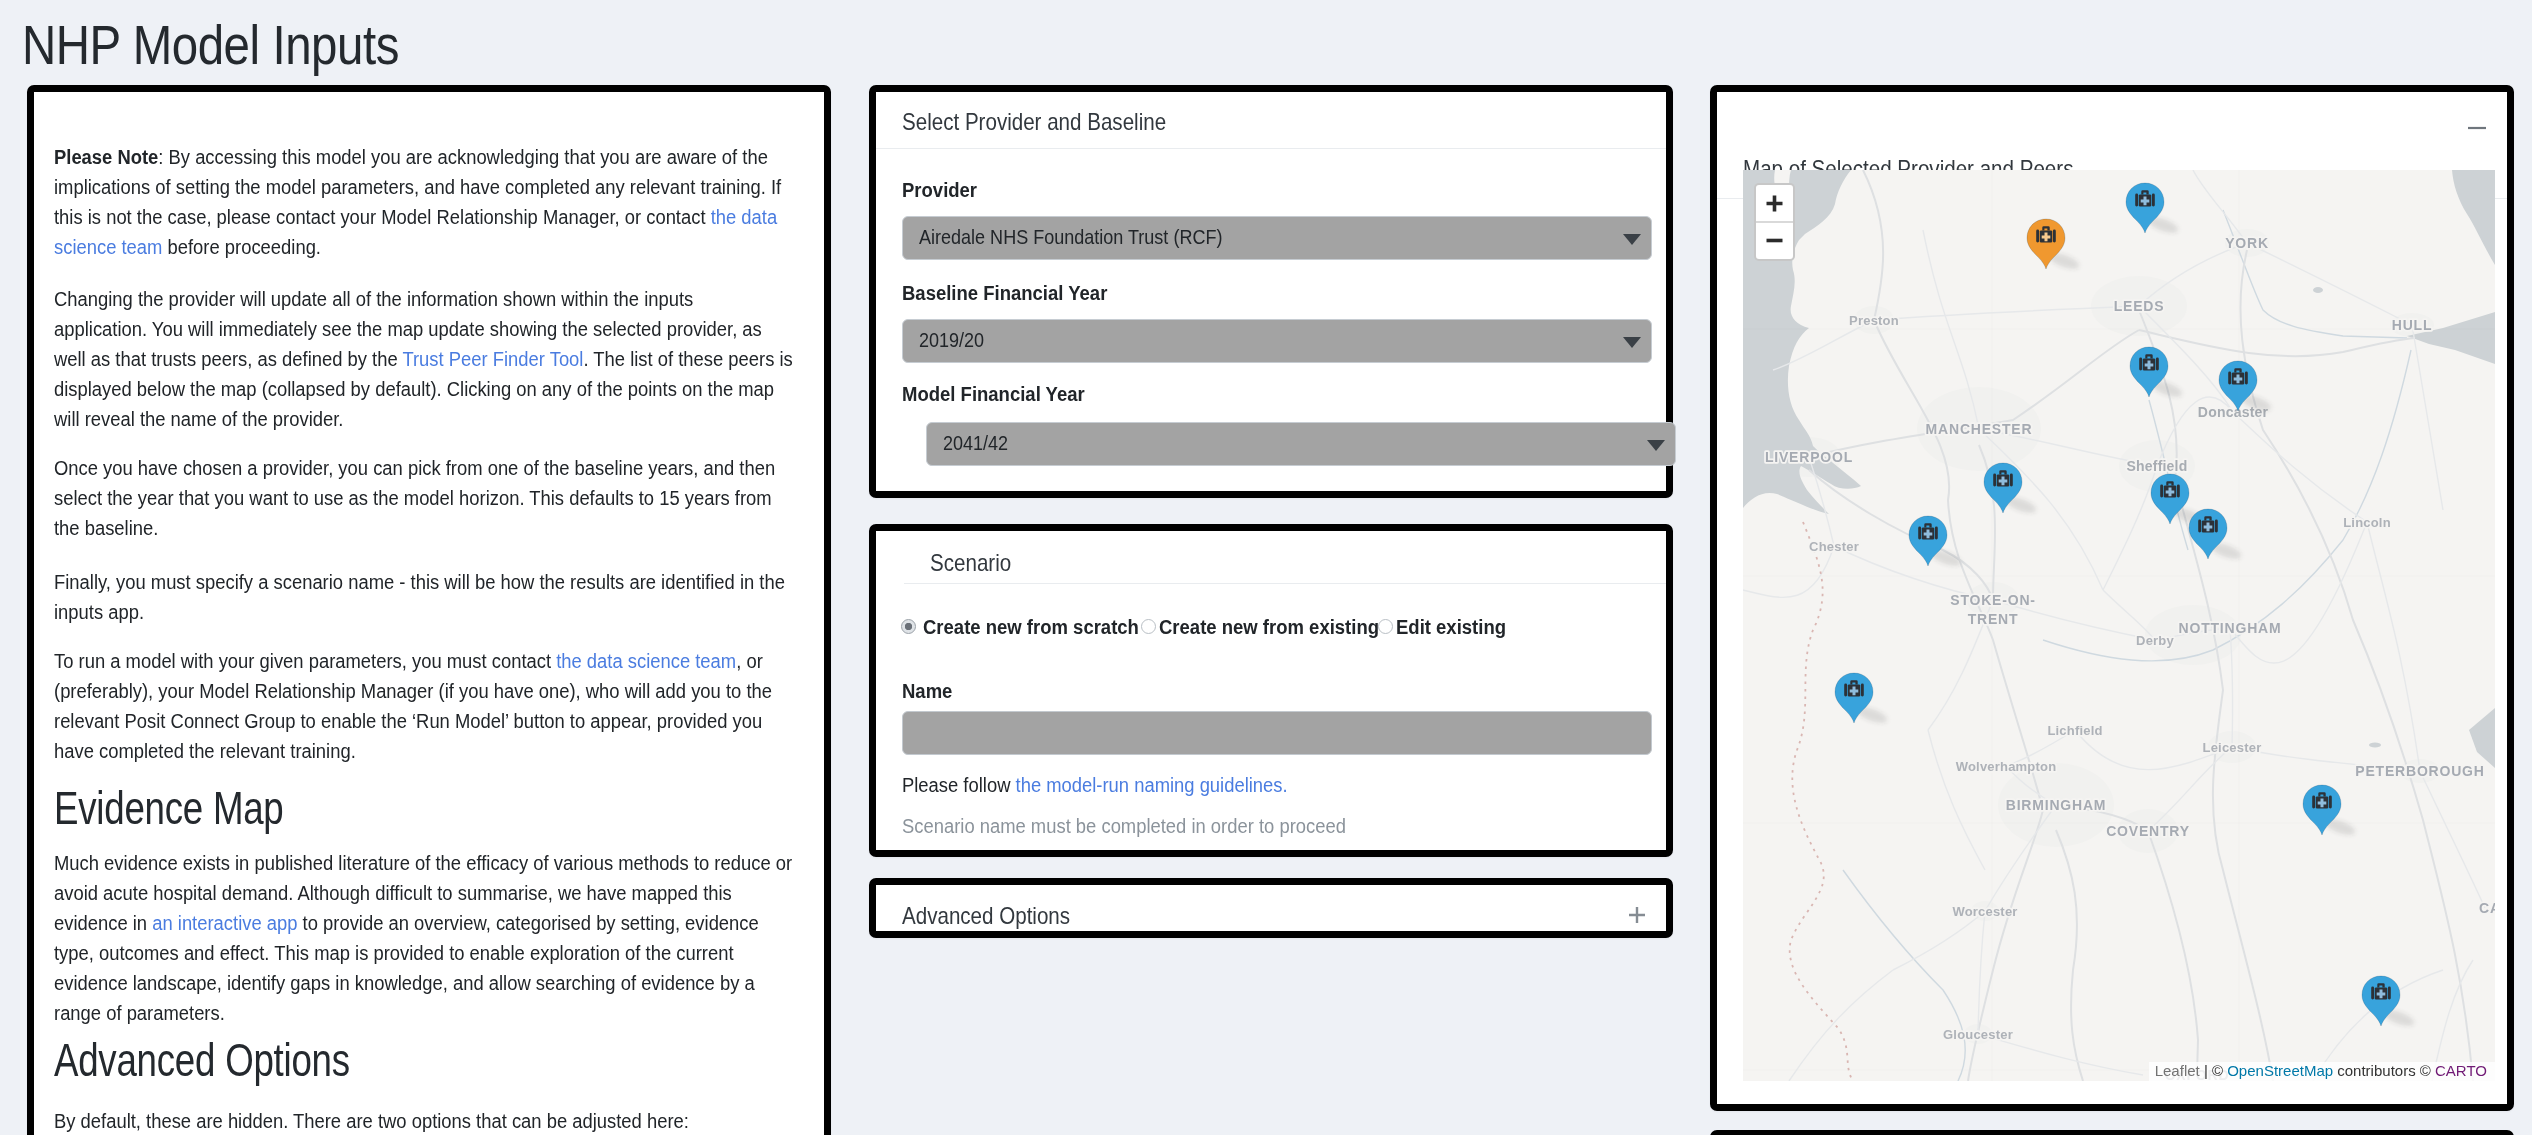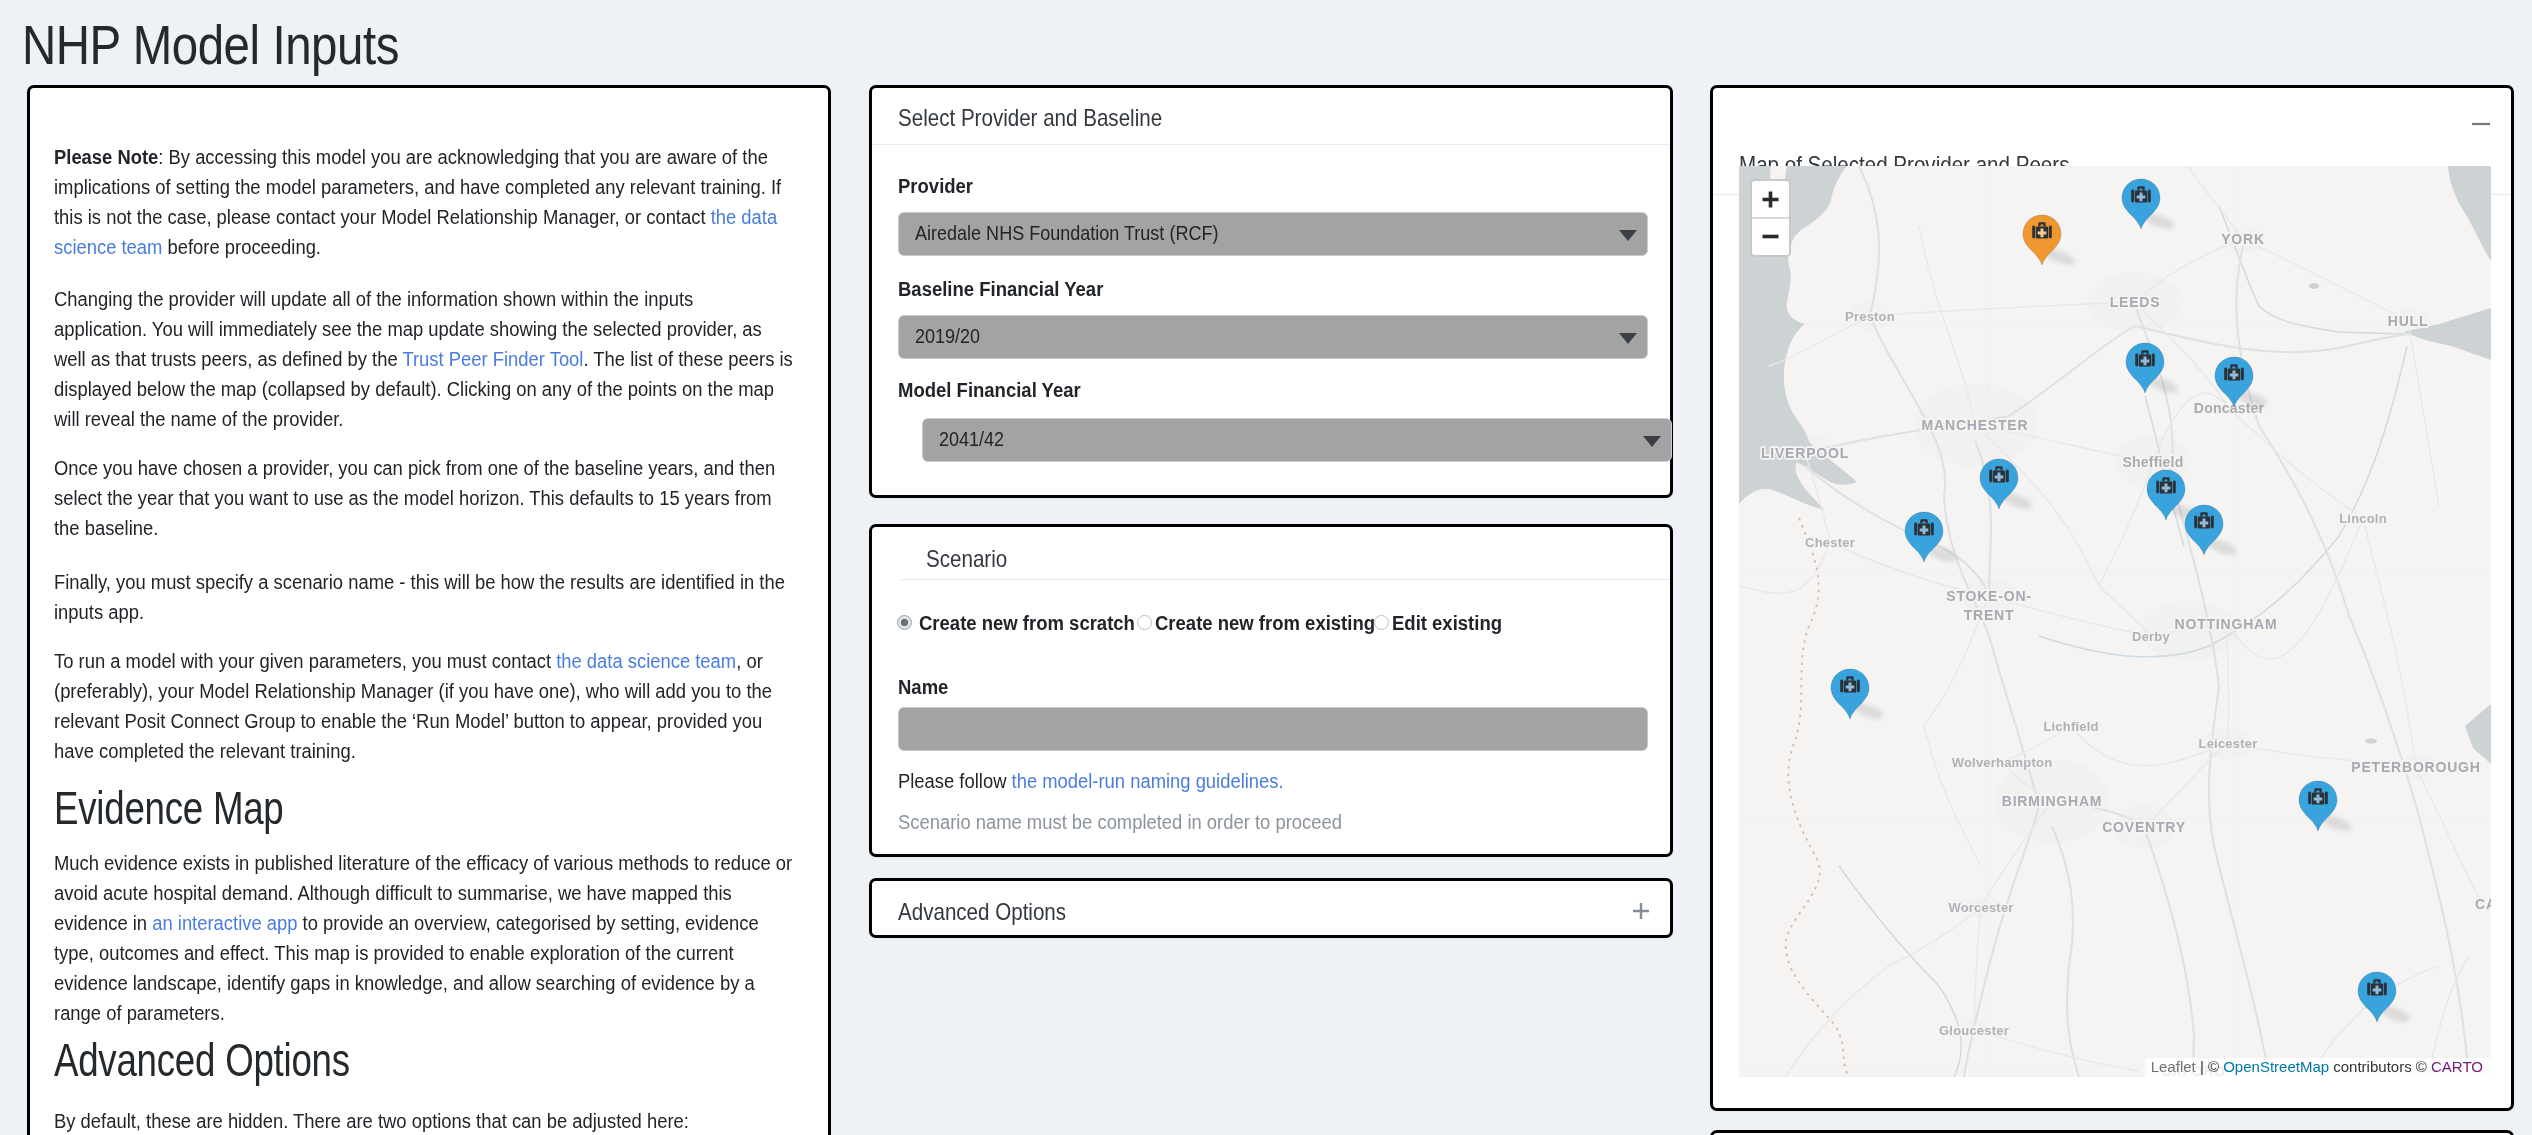--- a/index.html
+++ b/index.html
@@ -1,19 +1,19 @@
 <!DOCTYPE html>
 <html><head>
 <meta charset="utf-8">
 <style>
   * { margin:0; padding:0; box-sizing:border-box; }
   html,body { width:2532px; height:1135px; overflow:hidden; background:#eef1f6;
     font-family:"Liberation Sans", sans-serif; color:#212529; }
   .abs { position:absolute; }
-  .card { position:absolute; background:#fff; border:3px solid #000000; border-radius:7px;
+  .card { position:absolute; background:#fff; border:7px solid #000000; border-radius:7px;
     box-shadow:0 1px 2px rgba(30,40,60,.05); }
   .chead { position:absolute; left:0; right:0; top:0; border-bottom:1px solid #e9ecef;
     font-size:24px; color:#32383e; white-space:nowrap; }
   .chead span { transform:scaleX(0.857); transform-origin:left top; line-height:29px; }
   .chead span { position:absolute; left:26px; }
   p.t { position:absolute; left:26px; font-size:20px; line-height:30px; letter-spacing:0; white-space:nowrap; transform:scaleX(0.92); transform-origin:left top; }
   a { color:#4a7ce0; text-decoration:none; }
   h2.t { position:absolute; left:26px; font-size:47px; line-height:56px; font-weight:400; color:#24292e; letter-spacing:-0.3px; white-space:nowrap; transform:scaleX(0.78); transform-origin:left top;}
   .lbl { position:absolute; font-size:20px; font-weight:bold; line-height:28px; white-space:nowrap; transform:scaleX(0.925); transform-origin:left top; }
   .sel { position:absolute; left:26px; width:750px; height:44px; background:#a3a3a3;

